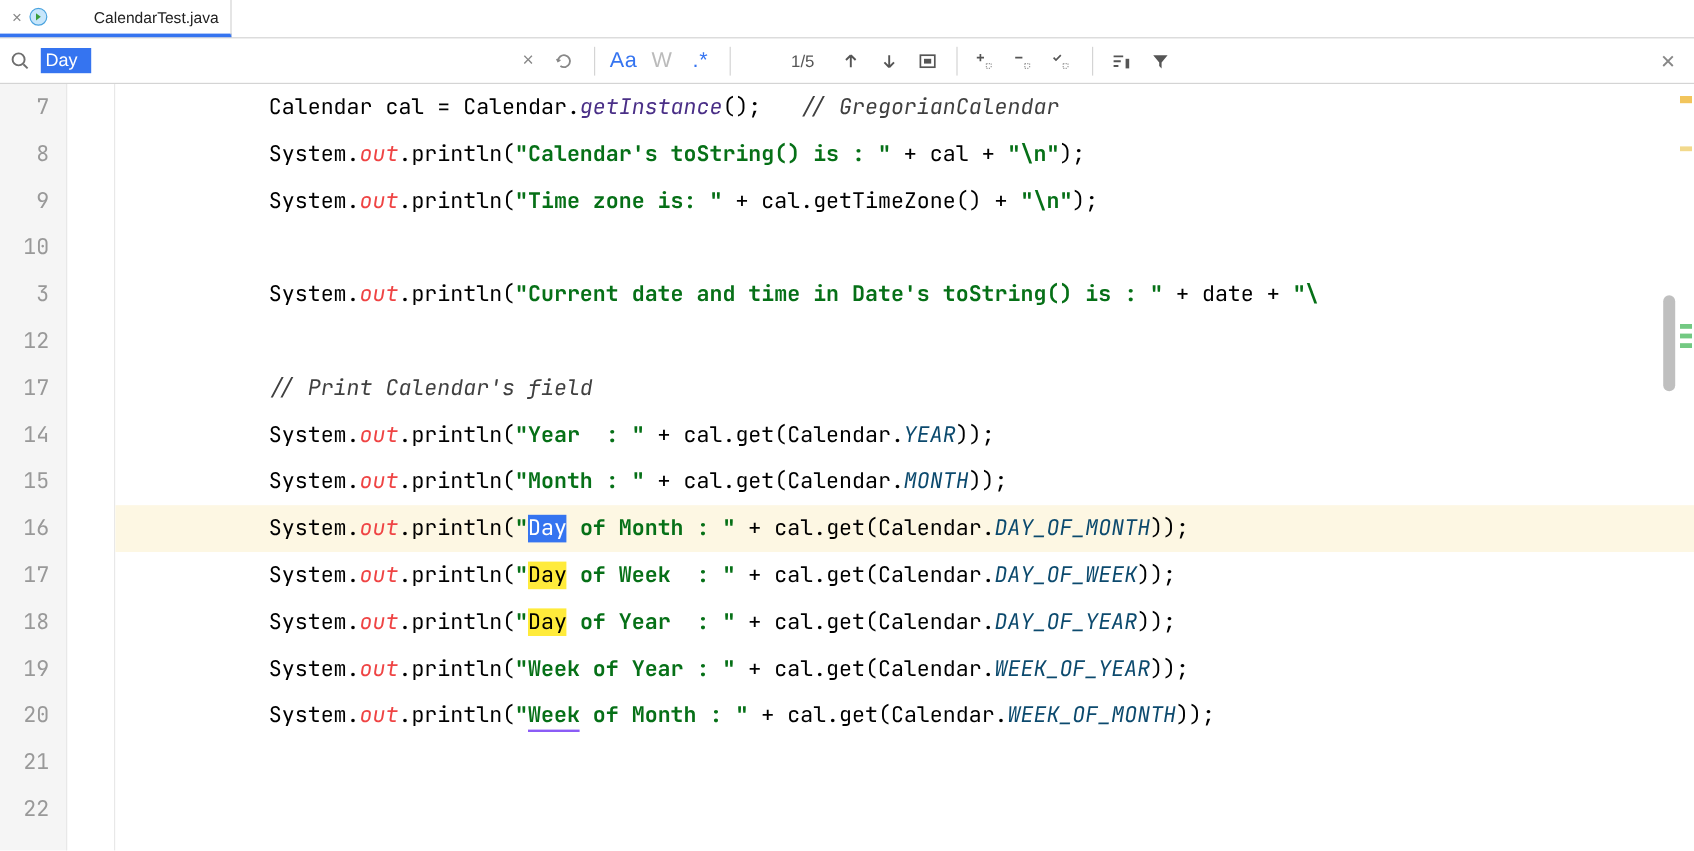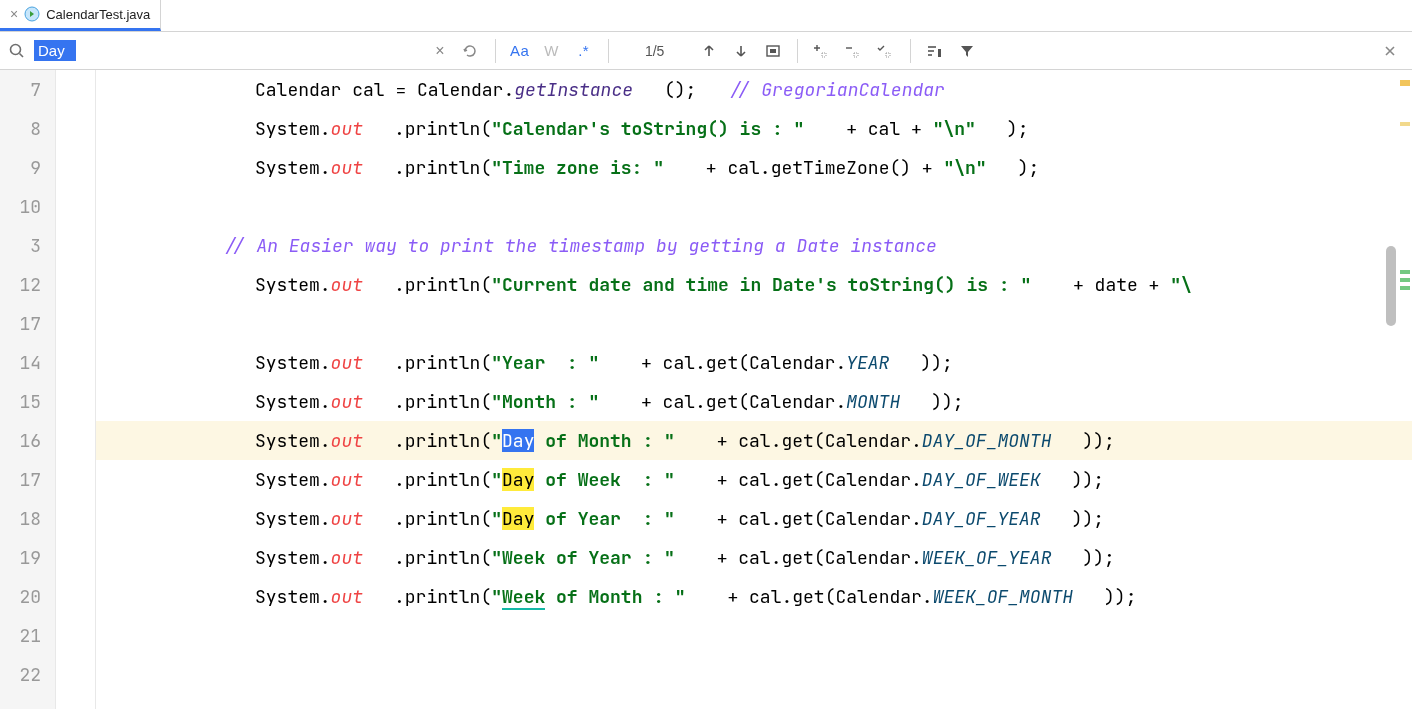--- a/index.html
+++ b/index.html
@@ -4,52 +4,52 @@
 <style>
 * { margin: 0; padding: 0; box-sizing: border-box; }
 body { font-family: -apple-system, BlinkMacSystemFont, "Segoe UI", sans-serif; font-size: 13px; background: #fff; overflow: hidden; }
 .container { width: 1412px; height: 709px; display: flex; flex-direction: column; }
 
 .tabbar { display: flex; height: 32px; border-bottom: 1px solid #d4d4d4; background: #fff; align-items: stretch; }
 .tab { display: flex; align-items: center; padding: 0 10px; gap: 6px; border-right: 1px solid #d4d4d4; position: relative; }
 .tab.active { border-bottom: 3px solid #3574f0; }
 .tab .close-x { color: #888; font-size: 14px; cursor: pointer; }
 .java-icon { width: 16px; height: 16px; }
-.tab-label { color: #222; }
+.tab-label { color: #222; margin-left: 32px; }
 
 .searchbar { display: flex; height: 38px; border-bottom: 1px solid #d4d4d4; align-items: center; padding: 0 8px; gap: 4px; }
 .search-icon-wrap { display: flex; align-items: center; color: #6e6e6e; }
 .search-input-wrap { flex: 1; display: flex; align-items: center; padding: 0 4px; height: 28px; }
 .search-input { border: none; outline: none; font-size: 15px; font-family: inherit; padding: 2px 4px; background: #3574f0; color: #fff; width: 42px; }
 .sep { width: 1px; height: 24px; background: #d4d4d4; margin: 0 6px; }
 .tb-btn { width: 28px; height: 28px; display: flex; align-items: center; justify-content: center; color: #6e6e6e; border-radius: 4px; cursor: pointer; }
 .tb-btn.blue { color: #3574f0; }
-.match-count { color: #555; font-size: 14px; padding: 0 12px; min-width: 72px; text-align: center; }
-.tb-text { font-size: 15px; letter-spacing: 0.5px; }
+.match-count { color: #555; font-size: 14px; padding: 0 12px; min-width: 72px; text-align: right; }
+.tb-text { font-size: 18px; letter-spacing: 0.5px; }
 .search-clear { color: #888; font-size: 16px; cursor: pointer; padding: 0 6px; }
 .search-history { color: #888; padding: 0 6px; cursor: pointer; }
 
 .editor { flex: 1; display: flex; overflow: hidden; font-family: "JetBrains Mono", "Menlo", "Consolas", monospace; font-size: 18px; line-height: 39px; position: relative; }
 .gutter { width: 56px; background: #f5f5f5; border-right: 1px solid #e8e8e8; text-align: right; color: #999; padding-right: 14px; flex-shrink: 0; }
 .gutter .ln { height: 39px; }
 .fold-strip { width: 40px; border-right: 1px solid #e8e8e8; flex-shrink: 0; }
 .code-area { flex: 1; overflow: hidden; position: relative; }
 .code-line { white-space: pre; padding-left: 128px; height: 39px; }
 .code-line.hl { background: #fdf7e3; }
 
-.k-comment { color: #8b5cf6; font-style: italic; text-align: center; }
+.k-comment { color: #404040; font-style: italic; text-align: center; }
 .k-out { color: #ef4444; font-style: italic; }
 .k-method { color: #4a2f87; font-style: italic; }
 .k-string { color: #067017; font-weight: 600; }
 .k-const { color: #0c4a6e; font-style: italic; }
-.k-plain { color: #000; margin-left: 31px; }
+.k-plain { color: #000; }
 
 mark.cur { background: #3574f0; color: #fff; padding: 0; }
 mark.hit { background: #ffeb3b; color: #000; padding: 0; }
-.uline { border-bottom: 2px solid #14b8a6; }
+.uline { border-bottom: 2px solid #8b5cf6; }
 
 .right-strip { position: absolute; right: 0; top: 0; width: 14px; height: 100%; }
 .marker { position: absolute; right: 2px; width: 10px; height: 6px; }
 .marker.warn { background: #f2c55c; }
 .marker.hint { background: #73c982; height: 4px; }
 
 .scroll-thumb { position: absolute; right: 16px; top: 176px; width: 10px; height: 80px; background: rgba(0,0,0,0.25); border-radius: 5px; }
 
 svg { display: block; }
 </style>
@@ -177,23 +177,23 @@
       <div class="ln">21</div>
       <div class="ln">22</div>
     </div>
     <div class="fold-strip"></div>
 
     <div class="code-area">
       <div class="code-line"><span class="k-plain">Calendar cal = Calendar.</span><span class="k-method">getInstance</span><span class="k-plain">();   </span><span class="k-comment">// GregorianCalendar</span></div>
       <div class="code-line"><span class="k-plain">System.</span><span class="k-out">out</span><span class="k-plain">.println(</span><span class="k-string">"Calendar's toString() is : "</span><span class="k-plain"> + cal + </span><span class="k-string">"\n"</span><span class="k-plain">);</span></div>
       <div class="code-line"><span class="k-plain">System.</span><span class="k-out">out</span><span class="k-plain">.println(</span><span class="k-string">"Time zone is: "</span><span class="k-plain"> + cal.getTimeZone() + </span><span class="k-string">"\n"</span><span class="k-plain">);</span></div>
       <div class="code-line"></div>
-      <div class="code-line"><span class="k-comment">// An Easier way to print the timestamp by getting a Date instance</span></div>
       <div class="code-line"><span class="k-plain">System.</span><span class="k-out">out</span><span class="k-plain">.println(</span><span class="k-string">"Current date and time in Date's toString() is : "</span><span class="k-plain"> + date + </span><span class="k-string">"\</span></div>
       <div class="code-line"></div>
+      <div class="code-line"><span class="k-comment">// Print Calendar's field</span></div>
       <div class="code-line"><span class="k-plain">System.</span><span class="k-out">out</span><span class="k-plain">.println(</span><span class="k-string">"Year  : "</span><span class="k-plain"> + cal.get(Calendar.</span><span class="k-const">YEAR</span><span class="k-plain">));</span></div>
       <div class="code-line"><span class="k-plain">System.</span><span class="k-out">out</span><span class="k-plain">.println(</span><span class="k-string">"Month : "</span><span class="k-plain"> + cal.get(Calendar.</span><span class="k-const">MONTH</span><span class="k-plain">));</span></div>
       <div class="code-line hl"><span class="k-plain">System.</span><span class="k-out">out</span><span class="k-plain">.println(</span><span class="k-string">"</span><mark class="cur">Day</mark><span class="k-string"> of Month : "</span><span class="k-plain"> + cal.get(Calendar.</span><span class="k-const">DAY_OF_MONTH</span><span class="k-plain">));</span></div>
       <div class="code-line"><span class="k-plain">System.</span><span class="k-out">out</span><span class="k-plain">.println(</span><span class="k-string">"</span><mark class="hit">Day</mark><span class="k-string"> of Week  : "</span><span class="k-plain"> + cal.get(Calendar.</span><span class="k-const">DAY_OF_WEEK</span><span class="k-plain">));</span></div>
       <div class="code-line"><span class="k-plain">System.</span><span class="k-out">out</span><span class="k-plain">.println(</span><span class="k-string">"</span><mark class="hit">Day</mark><span class="k-string"> of Year  : "</span><span class="k-plain"> + cal.get(Calendar.</span><span class="k-const">DAY_OF_YEAR</span><span class="k-plain">));</span></div>
       <div class="code-line"><span class="k-plain">System.</span><span class="k-out">out</span><span class="k-plain">.println(</span><span class="k-string">"Week of Year : "</span><span class="k-plain"> + cal.get(Calendar.</span><span class="k-const">WEEK_OF_YEAR</span><span class="k-plain">));</span></div>
       <div class="code-line"><span class="k-plain">System.</span><span class="k-out">out</span><span class="k-plain">.println(</span><span class="k-string">"</span><span class="k-string uline">Week</span><span class="k-string"> of Month : "</span><span class="k-plain"> + cal.get(Calendar.</span><span class="k-const">WEEK_OF_MONTH</span><span class="k-plain">));</span></div>
 
       <div class="right-strip">
         <div class="marker warn" style="top:10px"></div>

